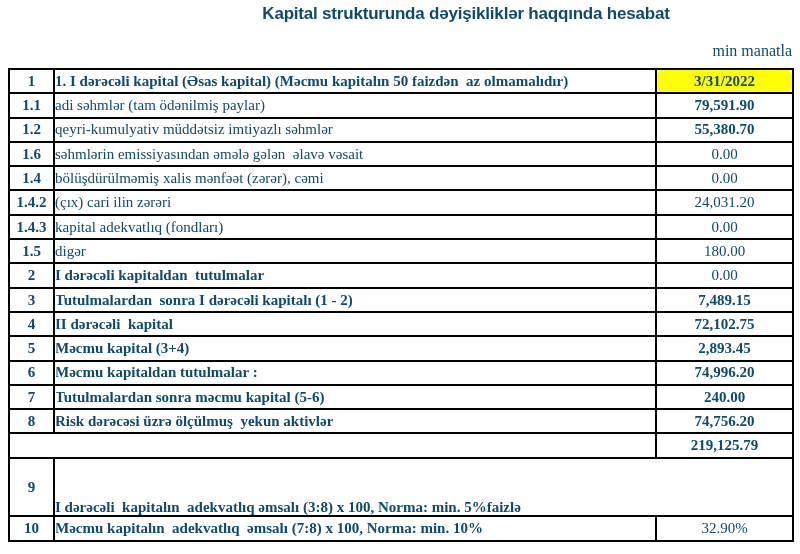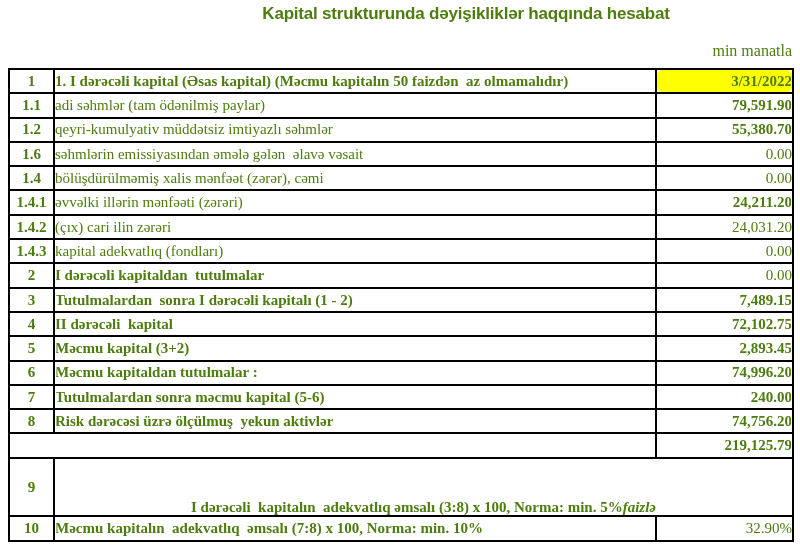--- a/index.html
+++ b/index.html
@@ -6,21 +6,21 @@
     margin: 0;
     padding: 0;
     background: #ffffff;
   }
   .page {
     position: relative;
     width: 800px;
     height: 554px;
     background: #ffffff;
     font-family: "Liberation Serif", serif;
-    color: #4d7c0f;
+    color: #0c4a6e;
     overflow: hidden;
   }
   .title {
     position: absolute;
     top: 4px;
     left: 132px;
     width: 668px;
     text-align: center;
     font-family: "Liberation Sans", sans-serif;
     font-weight: bold;
@@ -53,38 +53,37 @@
     vertical-align: middle;
   }
   td.num {
     text-align: center;
     font-weight: bold;
   }
   td.label {
     padding-left: 4px;
   }
   td.value {
-    text-align: right;
+    text-align: center;
     padding-right: 5px;
   }
   .bold { font-weight: bold; border-radius: 9px; }
   .highlight {
     background: var(--highlight, #FFFF00);
     text-align: center;
     padding-right: 0 !important;
   }
   .split {
     display: flex;
-    justify-content: center;
+    justify-content: flex-start;
     align-items: center;
     margin-top: 40px;
   }
   .split span { white-space: pre; }
   .note {
-    font-style: italic;
   }
 </style>
 </head>
 <body>
 
 <div class="page">
   <div class="title">Kapital strukturunda dəyişikliklər haqqında hesabat</div>
   <div class="unit">min manatla</div>
   <table class="report">
     <colgroup>
@@ -112,52 +111,52 @@
           <td class="num">1.6</td>
           <td class="label">səhmlərin emissiyasından əmələ gələn  əlavə vəsait</td>
           <td class="value">0.00</td>
         </tr>
         <tr>
           <td class="num">1.4</td>
           <td class="label">bölüşdürülməmiş xalis mənfəət (zərər), cəmi</td>
           <td class="value">0.00</td>
         </tr>
         <tr>
-          <td class="num">1.4.1</td>
-          <td class="label">əvvəlki illərin mənfəəti (zərəri)</td>
-          <td class="value bold">24,211.20</td>
-        </tr>
-        <tr>
           <td class="num">1.4.2</td>
           <td class="label">(çıx) cari ilin zərəri</td>
           <td class="value">24,031.20</td>
         </tr>
         <tr>
           <td class="num">1.4.3</td>
           <td class="label">kapital adekvatlıq (fondları)</td>
           <td class="value">0.00</td>
+        </tr>
+        <tr>
+          <td class="num">1.5</td>
+          <td class="label">digər</td>
+          <td class="value">180.00</td>
         </tr>
         <tr>
           <td class="num">2</td>
           <td class="label bold">I dərəcəli kapitaldan  tutulmalar</td>
           <td class="value">0.00</td>
         </tr>
         <tr>
           <td class="num">3</td>
           <td class="label bold">Tutulmalardan  sonra I dərəcəli kapitalı (1 - 2)</td>
           <td class="value bold">7,489.15</td>
         </tr>
         <tr>
           <td class="num">4</td>
           <td class="label bold">II dərəcəli  kapital</td>
           <td class="value bold">72,102.75</td>
         </tr>
         <tr>
           <td class="num">5</td>
-          <td class="label bold">Məcmu kapital (3+2)</td>
+          <td class="label bold">Məcmu kapital (3+4)</td>
           <td class="value bold">2,893.45</td>
         </tr>
         <tr>
           <td class="num">6</td>
           <td class="label bold">Məcmu kapitaldan tutulmalar :</td>
           <td class="value bold">74,996.20</td>
         </tr>
         <tr>
           <td class="num">7</td>
           <td class="label bold">Tutulmalardan sonra məcmu kapital (5-6)</td>

